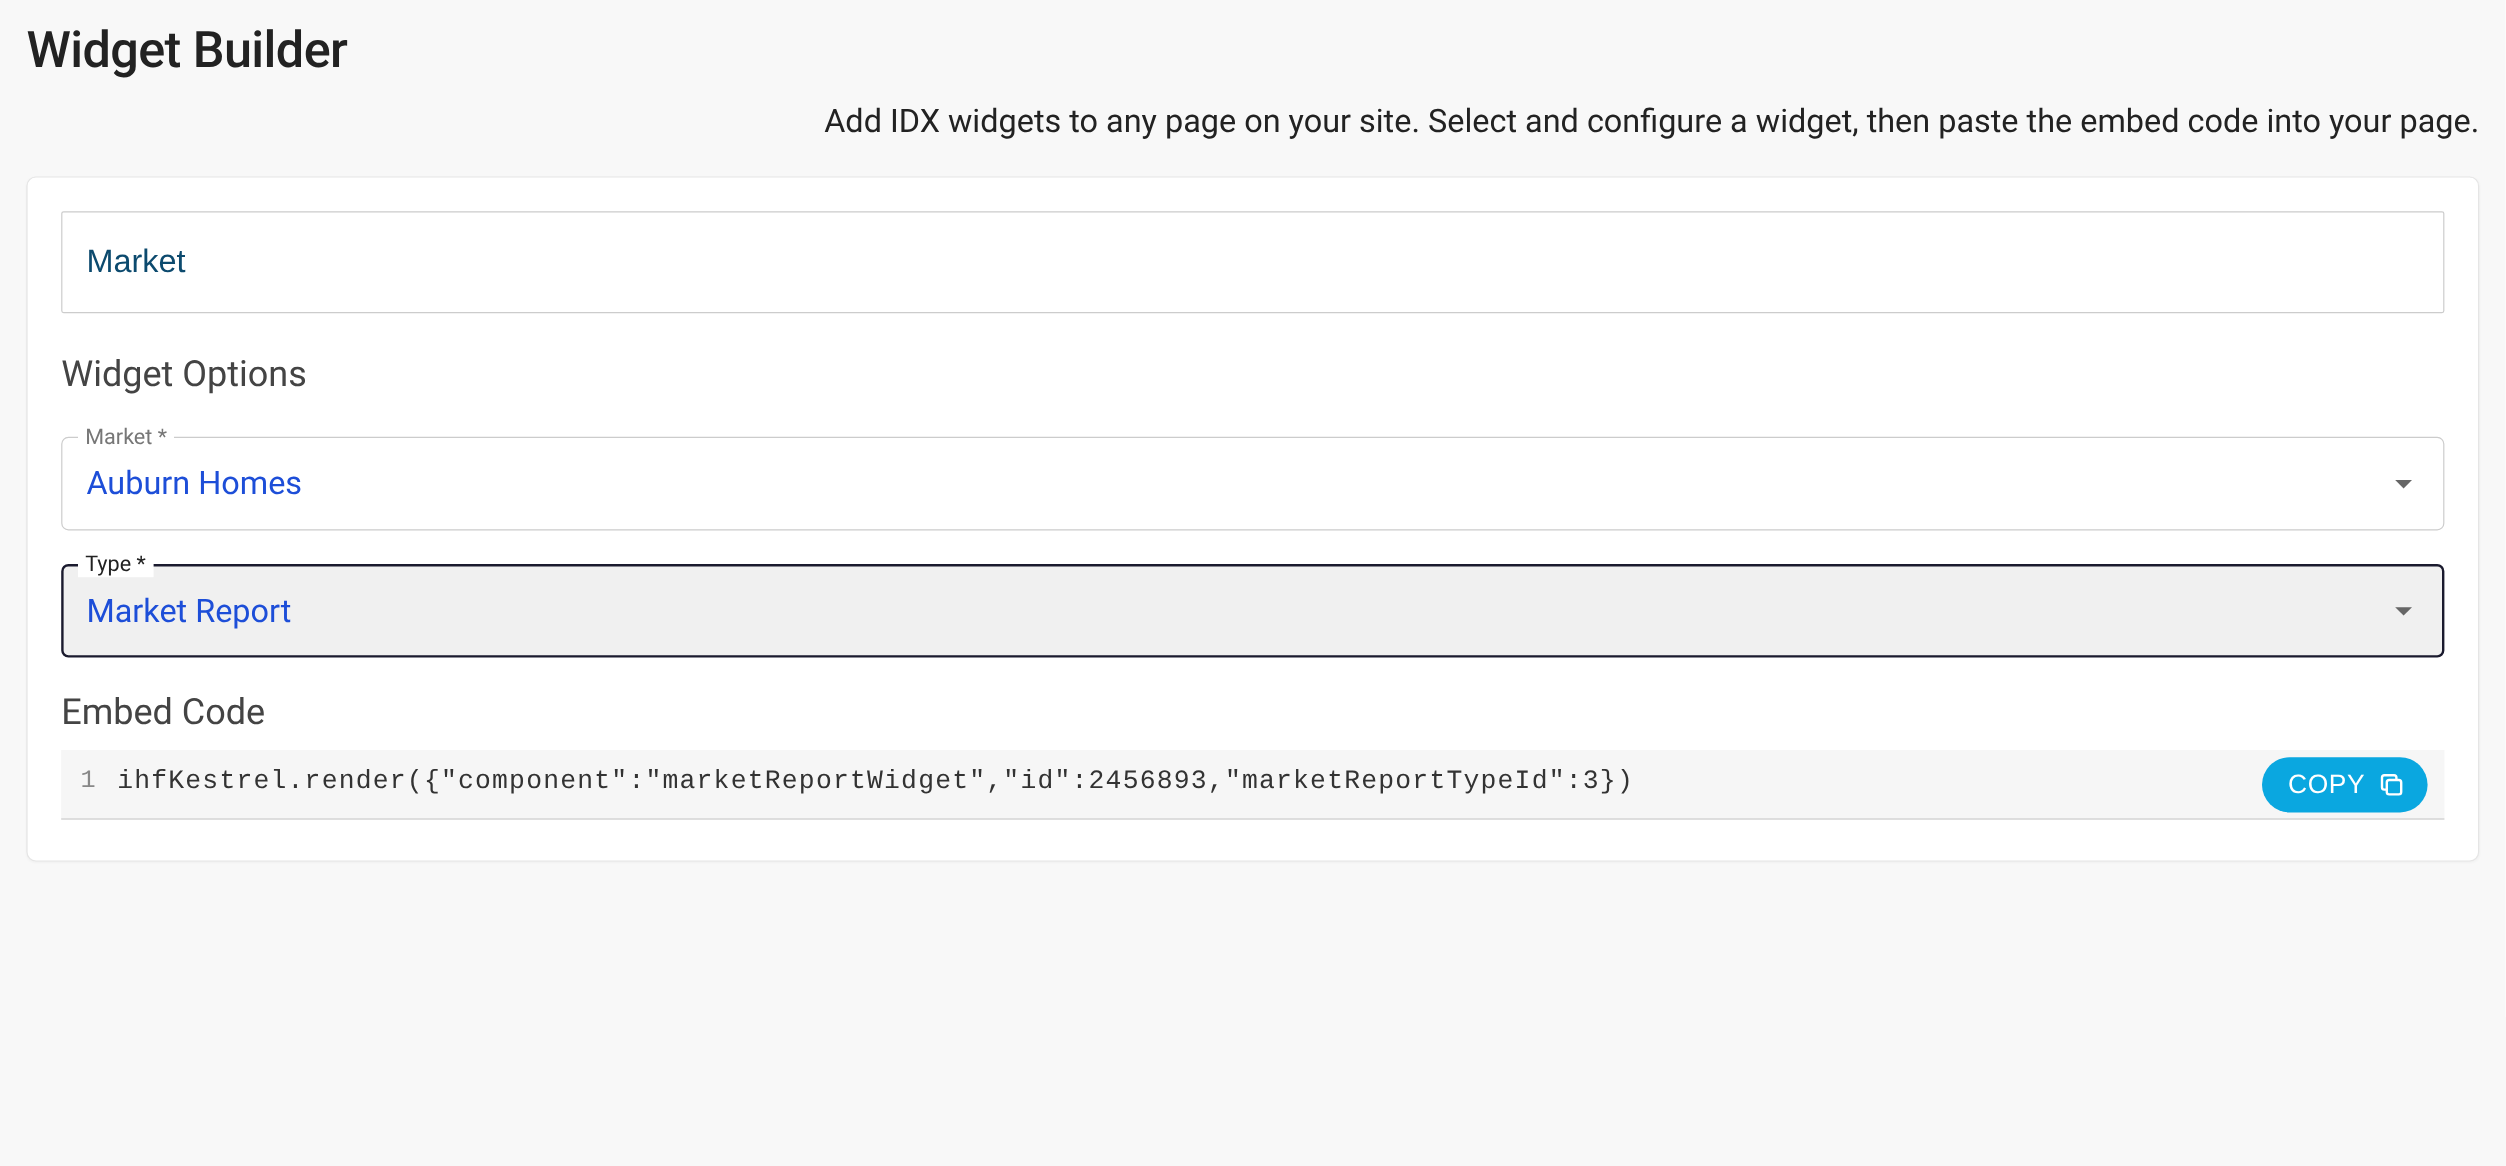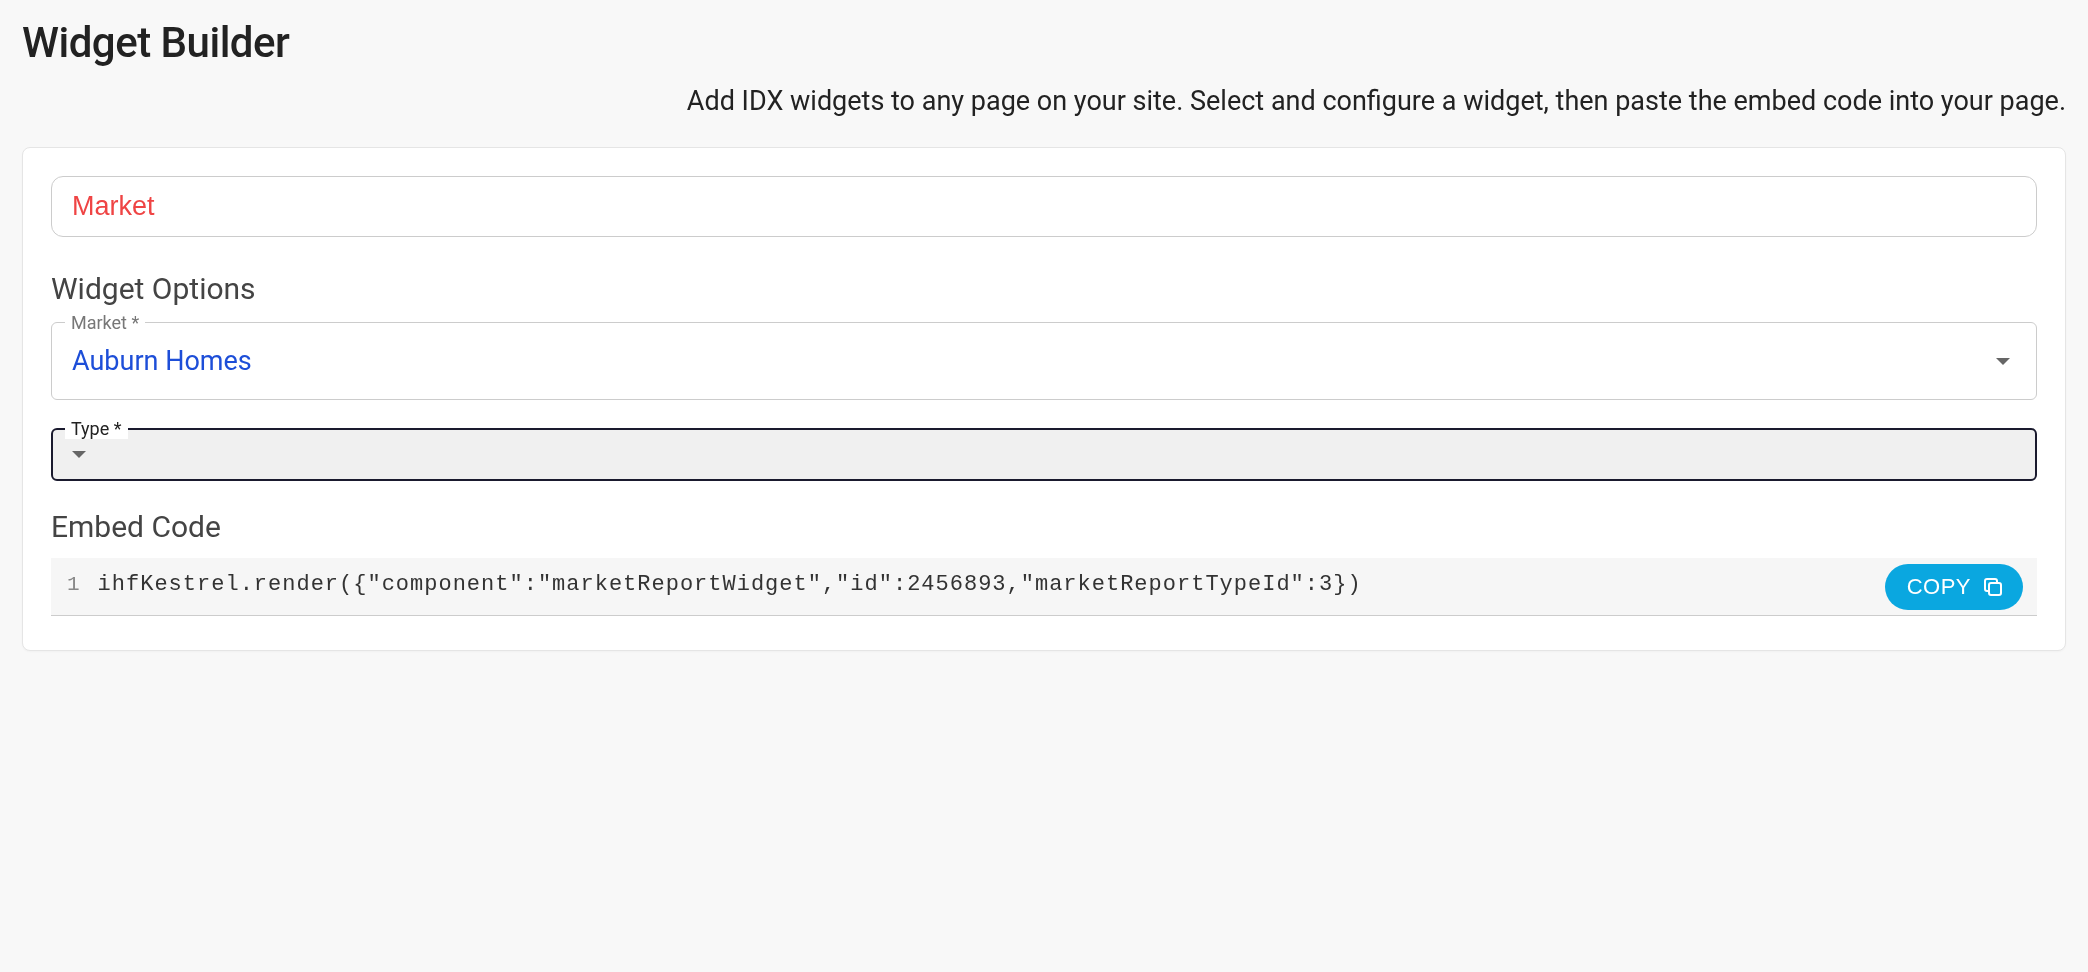--- a/index.html
+++ b/index.html
@@ -31,33 +31,33 @@
     .card {
       background: #fff;
       border: 1px solid #e5e5e5;
       border-radius: 8px;
       padding: 28px 28px 34px 28px;
       box-shadow: 0 1px 2px rgba(0,0,0,0.03);
     }
     .widget-name-input {
       width: 100%;
       font-size: 27px;
-      color: #ef4444;
-      padding: 14px 20px;
+      color: #0c4a6e;
+      padding: 26px 20px;
       border: 1px solid #ccc;
-      border-radius: 12px;
+      border-radius: 2px;
       background: #fff;
       outline: none;
     }
     .section-heading {
       font-size: 30px;
       font-weight: 400;
       color: #444;
       margin-top: 34px;
-      margin-bottom: 16px;
+      margin-bottom: 34px;
     }
     .section-heading.embed {
       margin-top: 28px;
       margin-bottom: 14px;
     }
     .field-wrap {
       position: relative;
       margin-bottom: 28px;
     }
     .field-wrap.focused .floating-label {
@@ -173,20 +173,21 @@
       <span class="floating-label">Market *</span>
       <div class="select-box">
         <span class="value">Auburn Homes</span>
         <span class="dropdown-icon"></span>
       </div>
     </div>
 
     <div class="field-wrap focused">
       <span class="floating-label">Type *</span>
       <div class="select-box focused">
+        <span class="value">Market Report</span>
         <span class="dropdown-icon"></span>
       </div>
     </div>
 
     <h2 class="section-heading embed">Embed Code</h2>
 
     <div class="code-block">
       <span class="code-line-no">1</span>
       <span class="code-content">ihfKestrel.render({"component":"marketReportWidget","id":2456893,"marketReportTypeId":3})</span>
       <button class="copy-btn">

